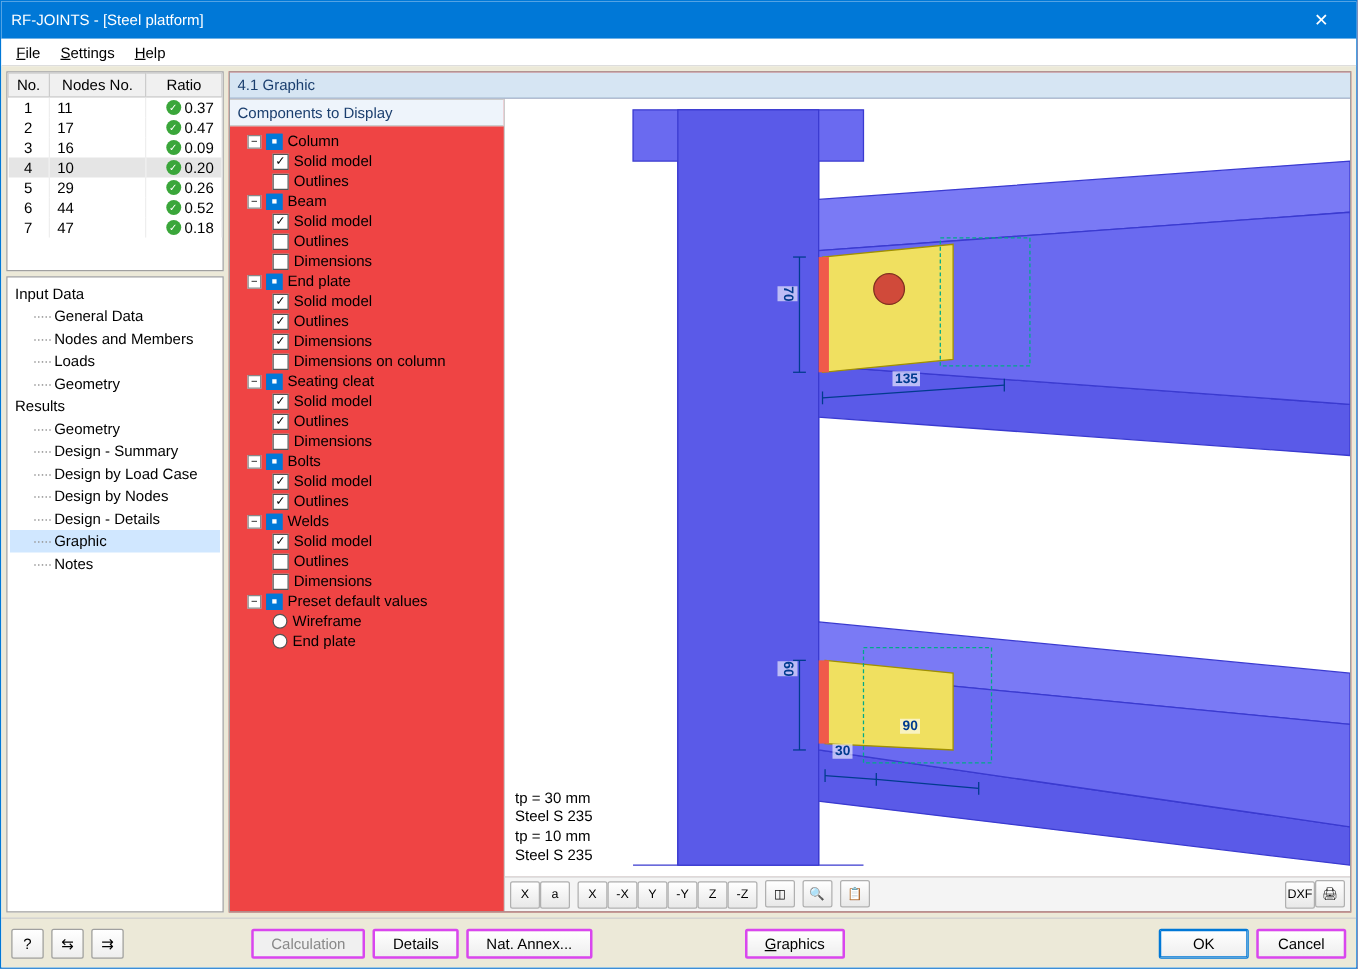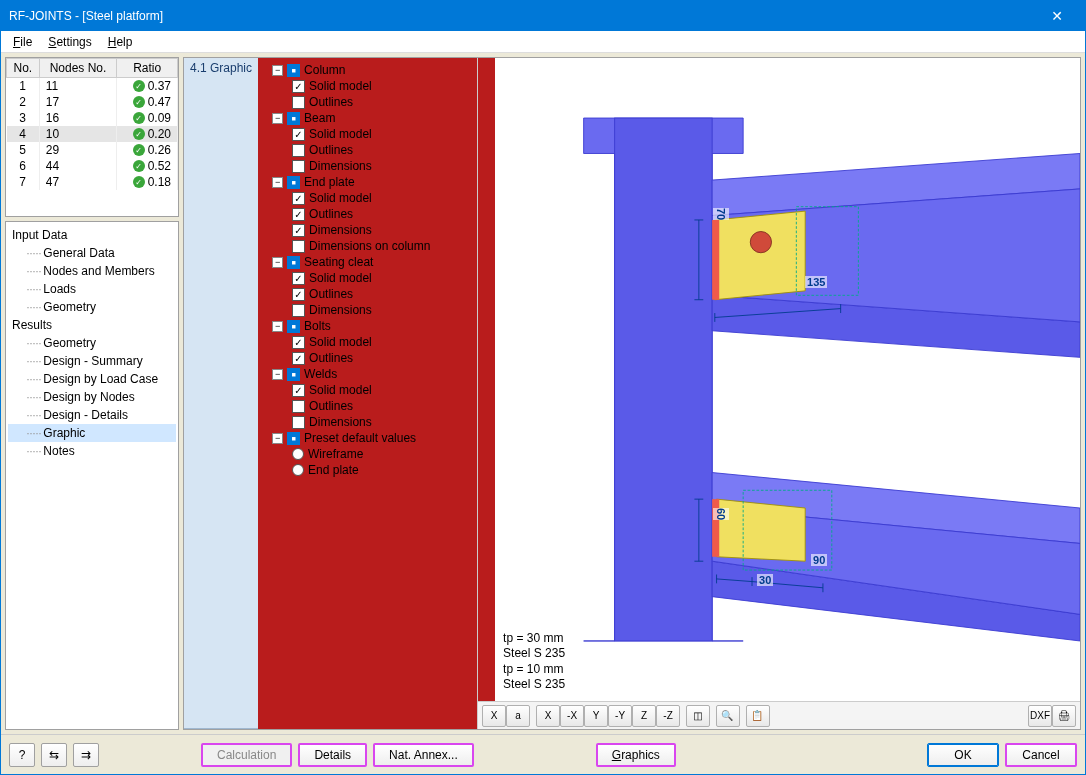--- a/index.html
+++ b/index.html
@@ -18,37 +18,37 @@
   .table-panel th { background: #f0f0f0; border: 1px solid #ccc; padding: 2px 4px; font-weight: normal; }
   .table-panel td { padding: 1px 6px; border-right: 1px solid #eee; }
   .table-panel tr.selected { background: #e5e5e5; }
   .ratio-cell { display: flex; align-items: center; gap: 3px; justify-content: flex-end; }
   .check-icon { width: 12px; height: 12px; background: #3aa63a; border-radius: 50%; display: inline-flex; align-items: center; justify-content: center; color: #fff; font-size: 8px; }
   .nav-panel { flex: 1; padding: 4px 2px; overflow: auto; }
   .nav-group { padding: 2px 4px; color: #000; }
   .nav-item { padding: 2px 4px 2px 18px; cursor: pointer; }
   .nav-item.selected { background: #d0e7ff; }
   .dot-leader::before { content: "····· "; color: #999; letter-spacing: -1px; }
-  .main-col { flex: 1; display: flex; background: #b91c1c; border: 1px solid #a0a0a0; }
+  .main-col { flex: 1; display: flex; flex-direction: column; background: #ef4444; border: 1px solid #a0a0a0; }
   .main-header { background: #d6e5f3; color: #1a3e6e; padding: 3px 6px; border-bottom: 1px solid #a0b8d0; }
   .main-body { flex: 1; display: flex; overflow: hidden; }
   .tree-panel { width: 220px; border-right: 1px solid #ccc; display: flex; flex-direction: column; }
   .tree-header { background: #eef4fb; color: #1a3e6e; padding: 3px 6px; border-bottom: 1px solid #ccc; border-top: 1px solid #ccc; }
   .tree-body { flex: 1; overflow: auto; padding: 4px 2px; }
   .tree-node { display: flex; align-items: center; padding: 1px 0; white-space: nowrap; }
   .tree-toggle { width: 11px; height: 11px; border: 1px solid #888; display: inline-flex; align-items: center; justify-content: center; font-size: 9px; line-height: 1; margin-right: 4px; cursor: pointer; background: #fff; }
   .tree-cb { width: 13px; height: 13px; border: 1px solid #555; display: inline-flex; align-items: center; justify-content: center; margin-right: 4px; background: #fff; }
   .tree-cb.checked::after { content: "✓"; font-size: 10px; }
   .tree-cb.mixed { background: #0078d7; border-color: #0078d7; }
   .tree-cb.mixed::after { content: "■"; color: #fff; font-size: 7px; }
   .tree-radio { width: 12px; height: 12px; border: 1px solid #555; border-radius: 50%; margin-right: 4px; background: #fff; }
   .indent-1 { padding-left: 12px; }
   .indent-2 { padding-left: 32px; }
   .viewport-wrap { flex: 1; display: flex; flex-direction: column; }
-  .viewport { flex: 1; position: relative; background: #fff; overflow: hidden; margin-left: 17px; }
+  .viewport { flex: 1; position: relative; background: #fff; overflow: hidden; }
   .anno { position: absolute; left: 8px; bottom: 8px; color: #000; line-height: 1.3; }
   .dim-label { position: absolute; color: #003b8e; font-weight: bold; font-size: 11px; background: rgba(255,255,255,0.6); padding: 0 2px; }
   .vp-toolbar { height: 28px; background: #f4f4f4; border-top: 1px solid #ccc; display: flex; align-items: center; padding: 2px 4px; gap: 2px; }
   .vp-btn { width: 24px; height: 22px; border: 1px solid #b0b0b0; background: linear-gradient(#fff,#e8e8e8); border-radius: 2px; display: inline-flex; align-items: center; justify-content: center; cursor: pointer; font-size: 10px; }
   .sep { width: 1px; height: 20px; background: #ccc; margin: 0 3px; }
   .spacer { flex: 1; }
   .footer { height: 40px; background: #ece9d8; display: flex; align-items: center; padding: 4px 8px; gap: 6px; border-top: 1px solid #ccc; }
   .btn { height: 24px; padding: 0 14px; border: 2px solid #d946ef; background: linear-gradient(#fff,#eee); border-radius: 2px; cursor: pointer; }
   .btn.default { border: 1px solid #0078d7; box-shadow: 0 0 0 1px #0078d7 inset; }
   .btn.disabled { color: #888; background: #f0f0f0; }
@@ -151,20 +151,21 @@
           <div class="nav-item dot-leader selected">Graphic</div>
           <div class="nav-item dot-leader">Notes</div>
         </div>
     </div>
   </div>
 
   <div class="main-col">
     <div class="main-header">4.1 Graphic</div>
     <div class="main-body">
       <div class="tree-panel">
+        <div class="tree-header">Components to Display</div>
         <div class="tree-body" id="tree-body">
             <div class="tree-node indent-1">
               <span class="tree-toggle">−</span>
               <span class="tree-cb mixed"></span>
               <span>Column</span>
             </div>
             <div class="tree-node indent-2">
               <span class="tree-cb checked"></span>
               <span>Solid model</span>
             </div>

